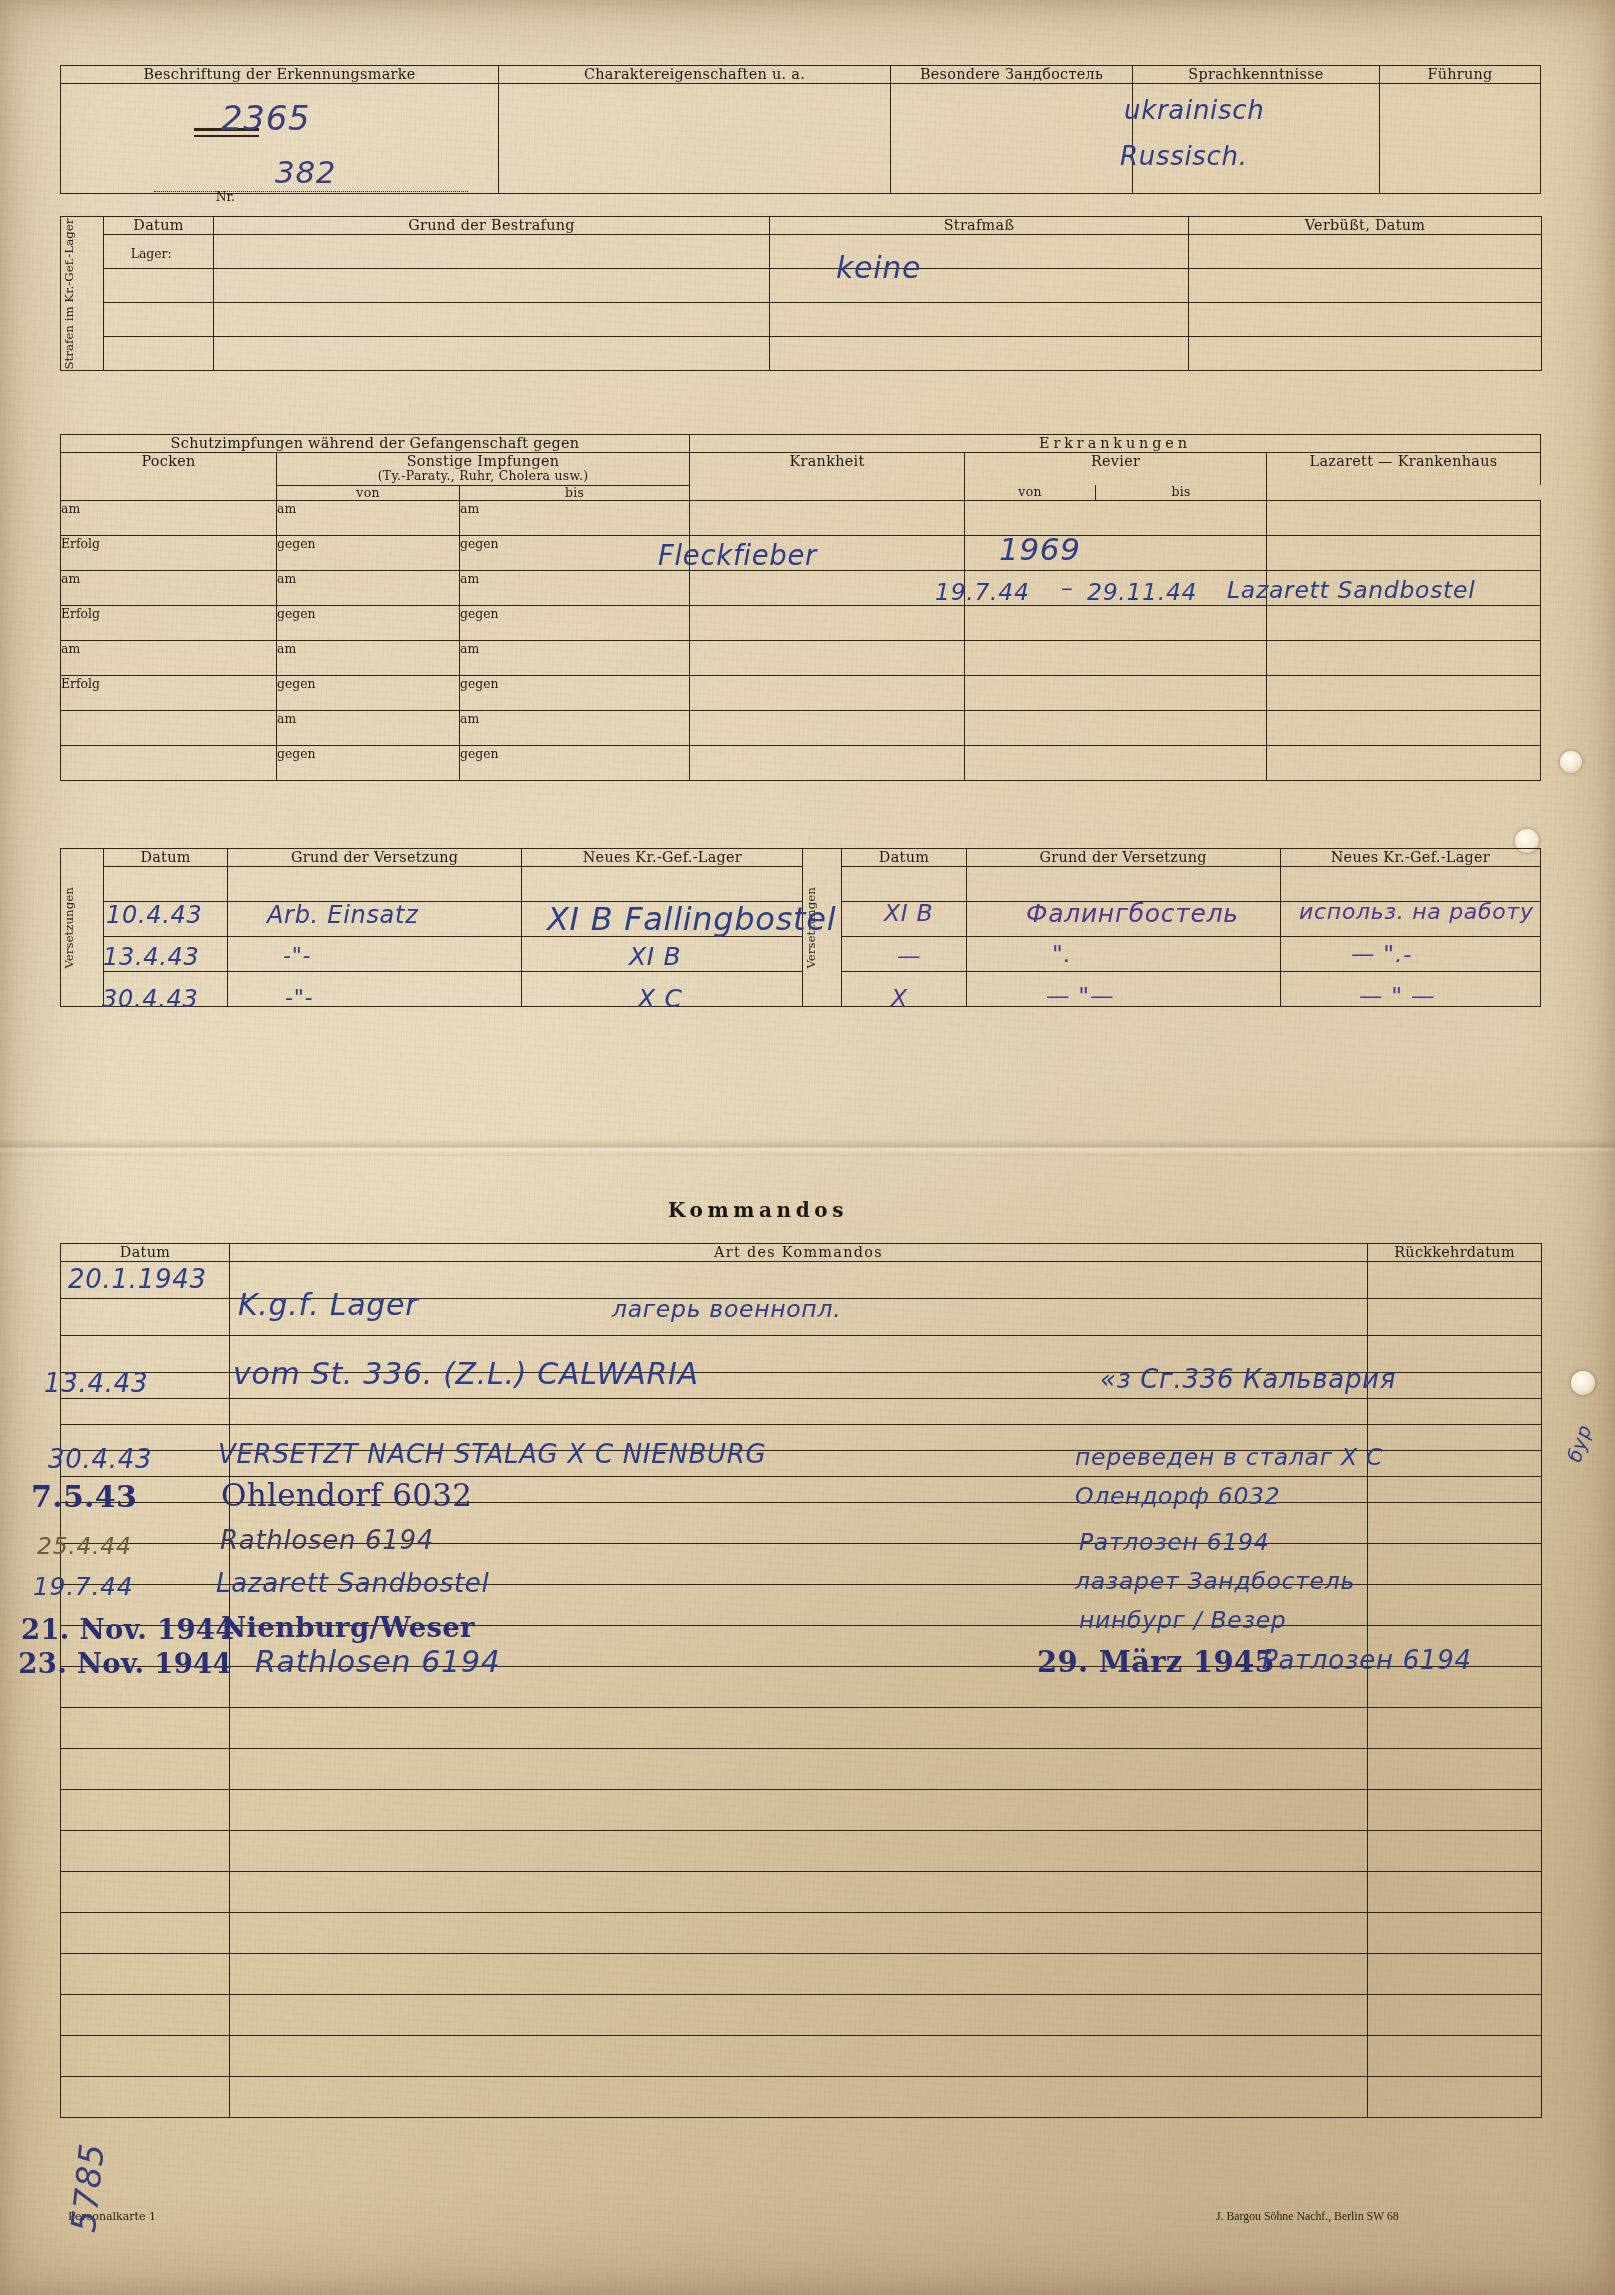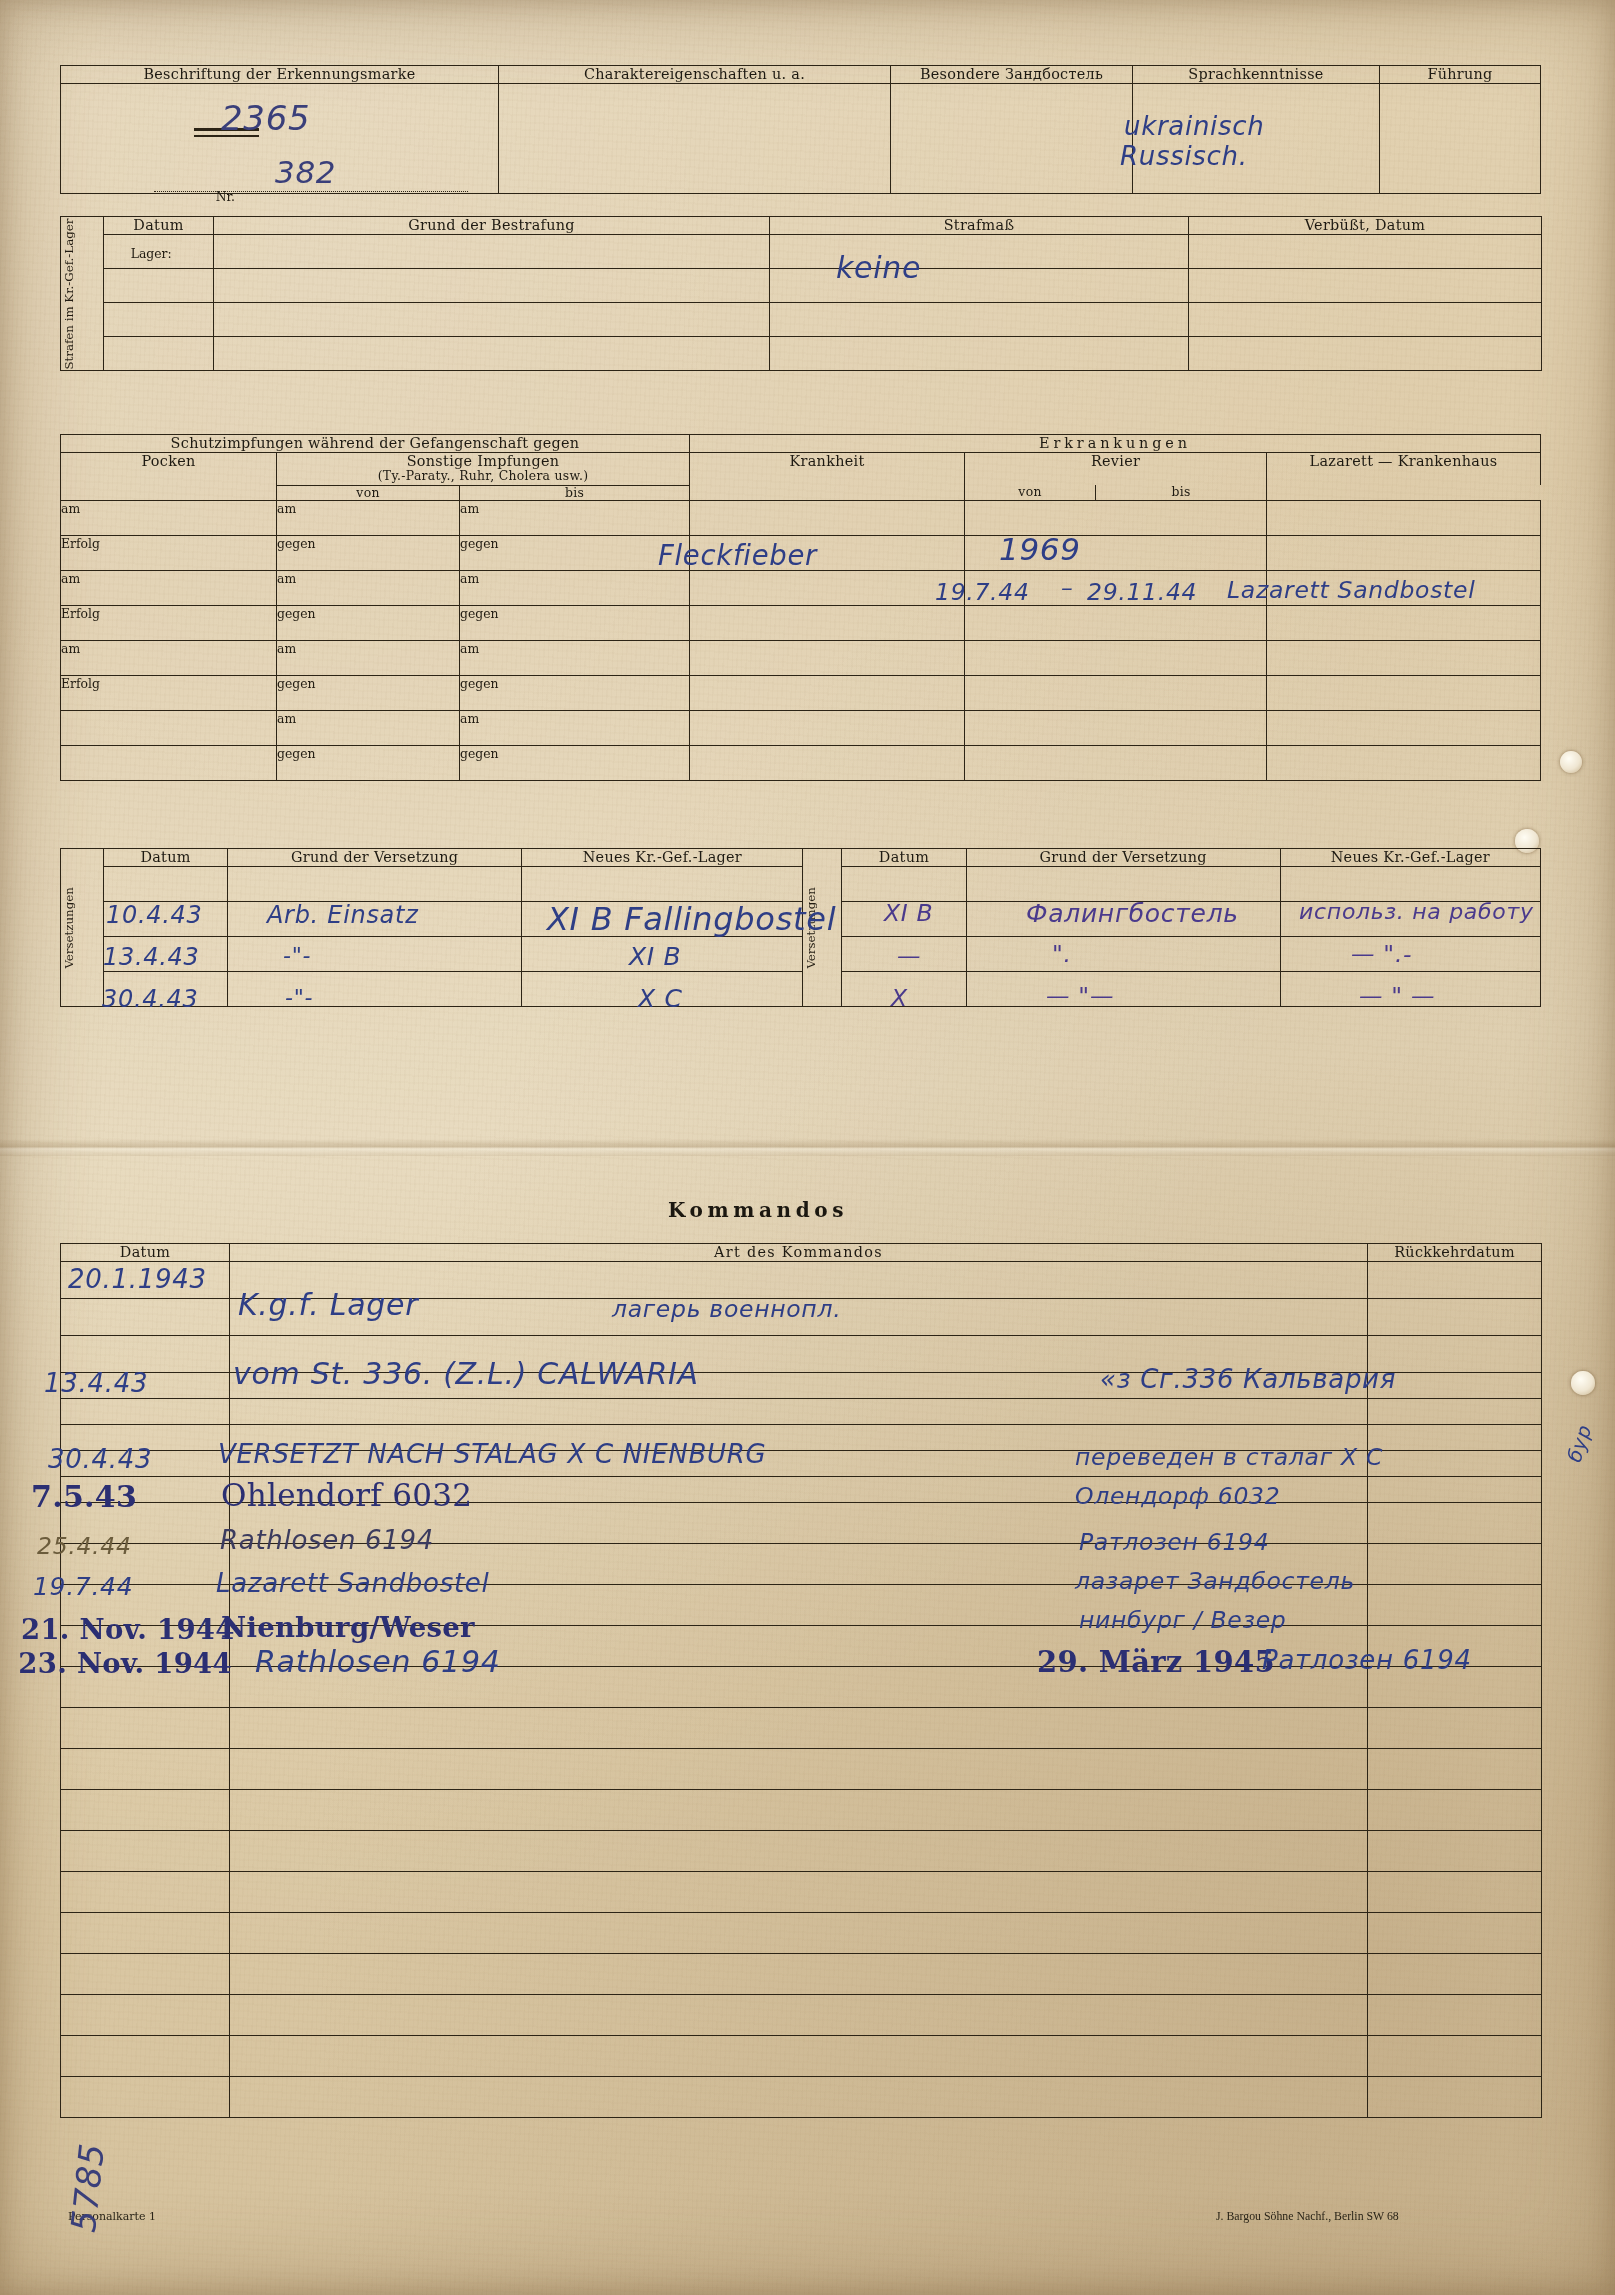--- a/index.html
+++ b/index.html
@@ -141,21 +141,21 @@
   </tr>
 </tbody>
   </table>
 
 <div class="thickline" style="left:194px;top:128px;width:65px;height:2.6px;"></div>
 <div class="thickline" style="left:194px;top:135px;width:65px;height:2px;"></div>
 <div class="dotline" style="left:154px;top:191px;width:314px;"></div>
 
 <span class="hw" style="left:221px;top:98px;font-size:34px;color:#3a3f7a;">2365</span>
 <span class="hw" style="left:275px;top:154px;font-size:31px;color:#3a3f7a;">382</span>
-<span class="hw" style="left:1124px;top:95px;font-size:26px;margin-top:16px;">ukrainisch</span>
+<span class="hw" style="left:1124px;top:95px;font-size:26px;">ukrainisch</span>
 <span class="hw" style="left:1120px;top:141px;font-size:26px;">Russisch.</span>
 
 <table class="tbl" style="left:60px;top:216px;width:1481px;">
   <colgroup>
     <col style="width:43px">
       <col style="width:110px">
       <col style="width:556px">
       <col style="width:419px">
       <col style="width:353px">
   </colgroup>

